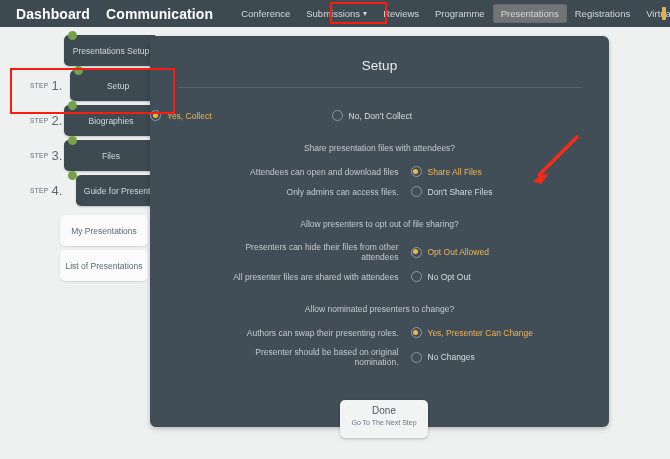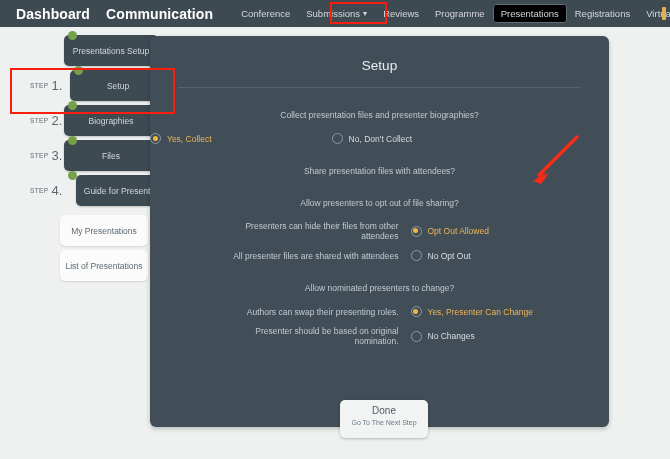--- a/index.html
+++ b/index.html
@@ -52,21 +52,21 @@
   }
   .nav-secondary .nav-item {
     color: #d4d8da;
     font-size: 9.5px;
     padding: 4px 8px;
     white-space: nowrap;
     position: relative;
     border-radius: 3px;
   }
   .nav-secondary .nav-item.active {
-    background: #000000;
+    background: #737373;
     box-shadow: inset 0 0 0 1px #5f6d76;
   }
   .caret {
     display: inline-block;
     margin-left: 3px;
     font-size: 8px;
     transform: translateY(-1px);
   }
   .nav-right-sliver {
     position: absolute;
@@ -356,34 +356,49 @@
       </div>
     </div>
   </div>
 <div class="hl-setup"></div>
 
 <div class="panel">
   <div class="panel-title">Setup</div>
   <div class="panel-divider"></div>
   <div id="sections-host">
       <div class="section">
-        <div class="section-q">Collect presentation files and presenter biographies?</div>
         <div class="opt-wide">
           <div class="opt-inline">
             <span class="radio checked"></span>
             <span class="opt-text sel">Yes, Collect</span>
           </div>
           <div class="opt-inline">
             <span class="radio"></span>
             <span class="opt-text">No, Don't Collect</span>
           </div>
         </div>
       </div>
       <div class="section">
         <div class="section-q">Share presentation files with attendees?</div>
+        <div class="opt-rows">
+          <div class="opt-row">
+            <div class="opt-desc">Attendees can open and download files</div>
+            <div class="opt-choice">
+              <span class="radio checked"></span>
+              <span class="opt-text sel">Share All Files</span>
+            </div>
+          </div>
+          <div class="opt-row">
+            <div class="opt-desc">Only admins can access files.</div>
+            <div class="opt-choice">
+              <span class="radio"></span>
+              <span class="opt-text">Don't Share Files</span>
+            </div>
+          </div>
+        </div>
       </div>
       <div class="section">
         <div class="section-q">Allow presenters to opt out of file sharing?</div>
         <div class="opt-rows">
           <div class="opt-row">
             <div class="opt-desc">Presenters can hide their files from other attendees</div>
             <div class="opt-choice">
               <span class="radio checked"></span>
               <span class="opt-text sel">Opt Out Allowed</span>
             </div>

